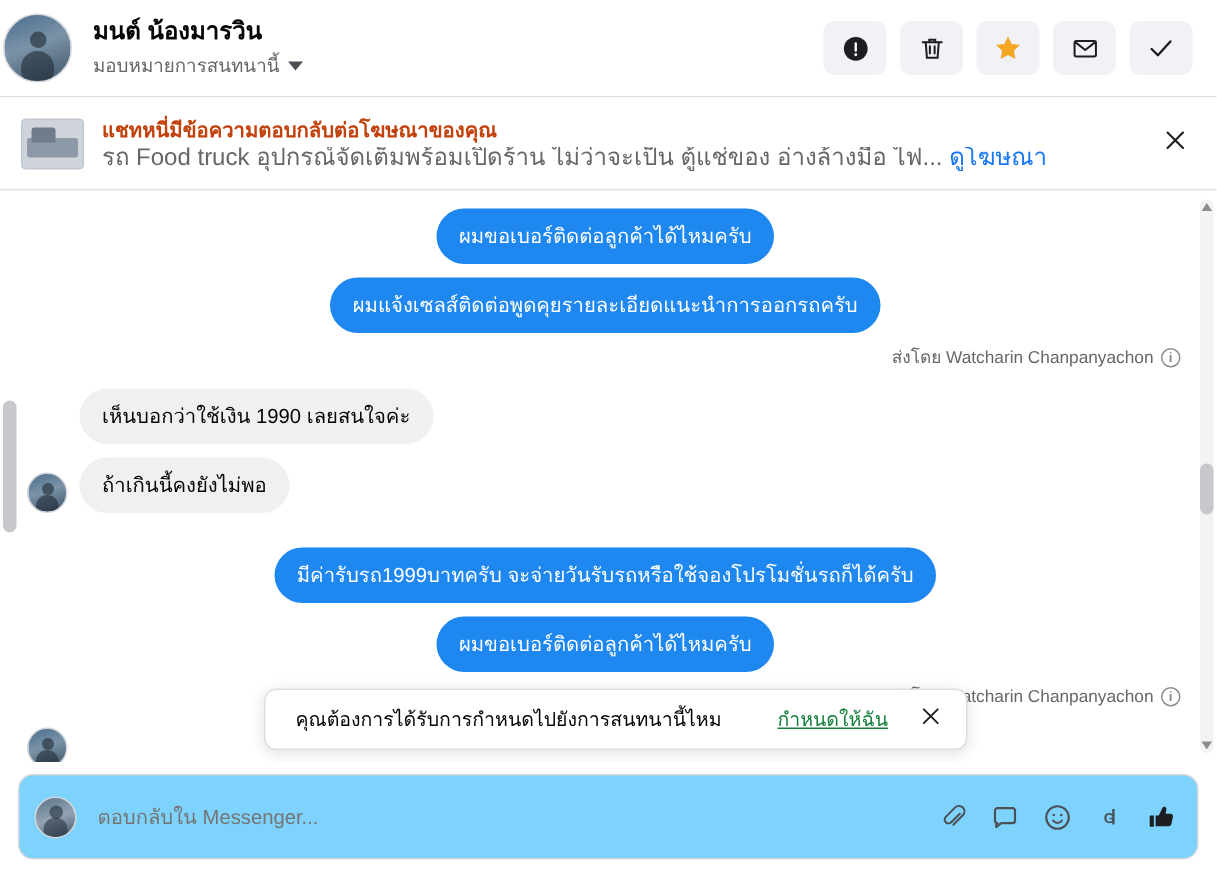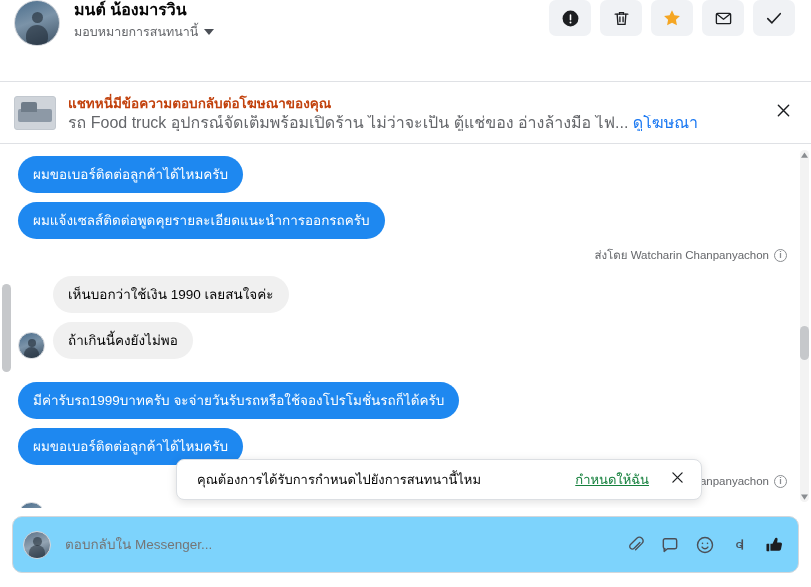--- a/index.html
+++ b/index.html
@@ -13,25 +13,25 @@
   #app {
     position: relative;
     width: 811px; height: 587px;
     background: #ffffff;
     display: flex;
     flex-direction: column;
   }
 
   
   .header {
-    height: 82px;
+    height: 65px;
     border-bottom: 1px solid #dfe1e5;
     display: flex;
-    align-items: flex-start;
-    padding: 0 16px 0 14px;
+    align-items: center;
+    padding: 0 16px 0 2px;
     flex: 0 0 auto;
     background: #fff;
   }
   .avatar {
     width: 46px; height: 46px;
     border-radius: 50%;
     background: linear-gradient(160deg,#4a6d8c 0%,#7b93a8 45%,#3f5366 100%);
     border: 1px solid #d3d6db;
     flex: 0 0 auto;
     position: relative;
@@ -181,21 +181,21 @@
     min-height: 0;
     display: flex;
   }
   .thread {
     flex: 1 1 auto;
     padding: 12px 22px 10px 18px;
     overflow: hidden;
     position: relative;
   }
   .msg-row { display: flex; margin-bottom: 9px; align-items: flex-end; }
-  .msg-row.out { justify-content: flex-start; }
+  .msg-row.out { justify-content: center; }
   .msg-row.in { justify-content: flex-start; }
   .bubble {
     max-width: 560px;
     padding: 9px 15px;
     border-radius: 19px;
     font-size: 13.5px;
     line-height: 19px;
     word-wrap: break-word;
   }
   .bubble.out {
@@ -278,21 +278,21 @@
     height: 88px;
     background: #c6c8cb;
     border-radius: 5px;
   }
 
   
   .prompt-chip {
     position: absolute;
     left: 176px;
     bottom: 8px;
-    width: 526px;
+    width: 469px;
     height: 41px;
     background: #ffffff;
     border: 1px solid #dcdfe3;
     border-radius: 8px;
     box-shadow: 0 2px 10px rgba(0,0,0,0.13);
     display: flex;
     align-items: center;
     padding: 0 10px 0 20px;
     z-index: 5;
   }

